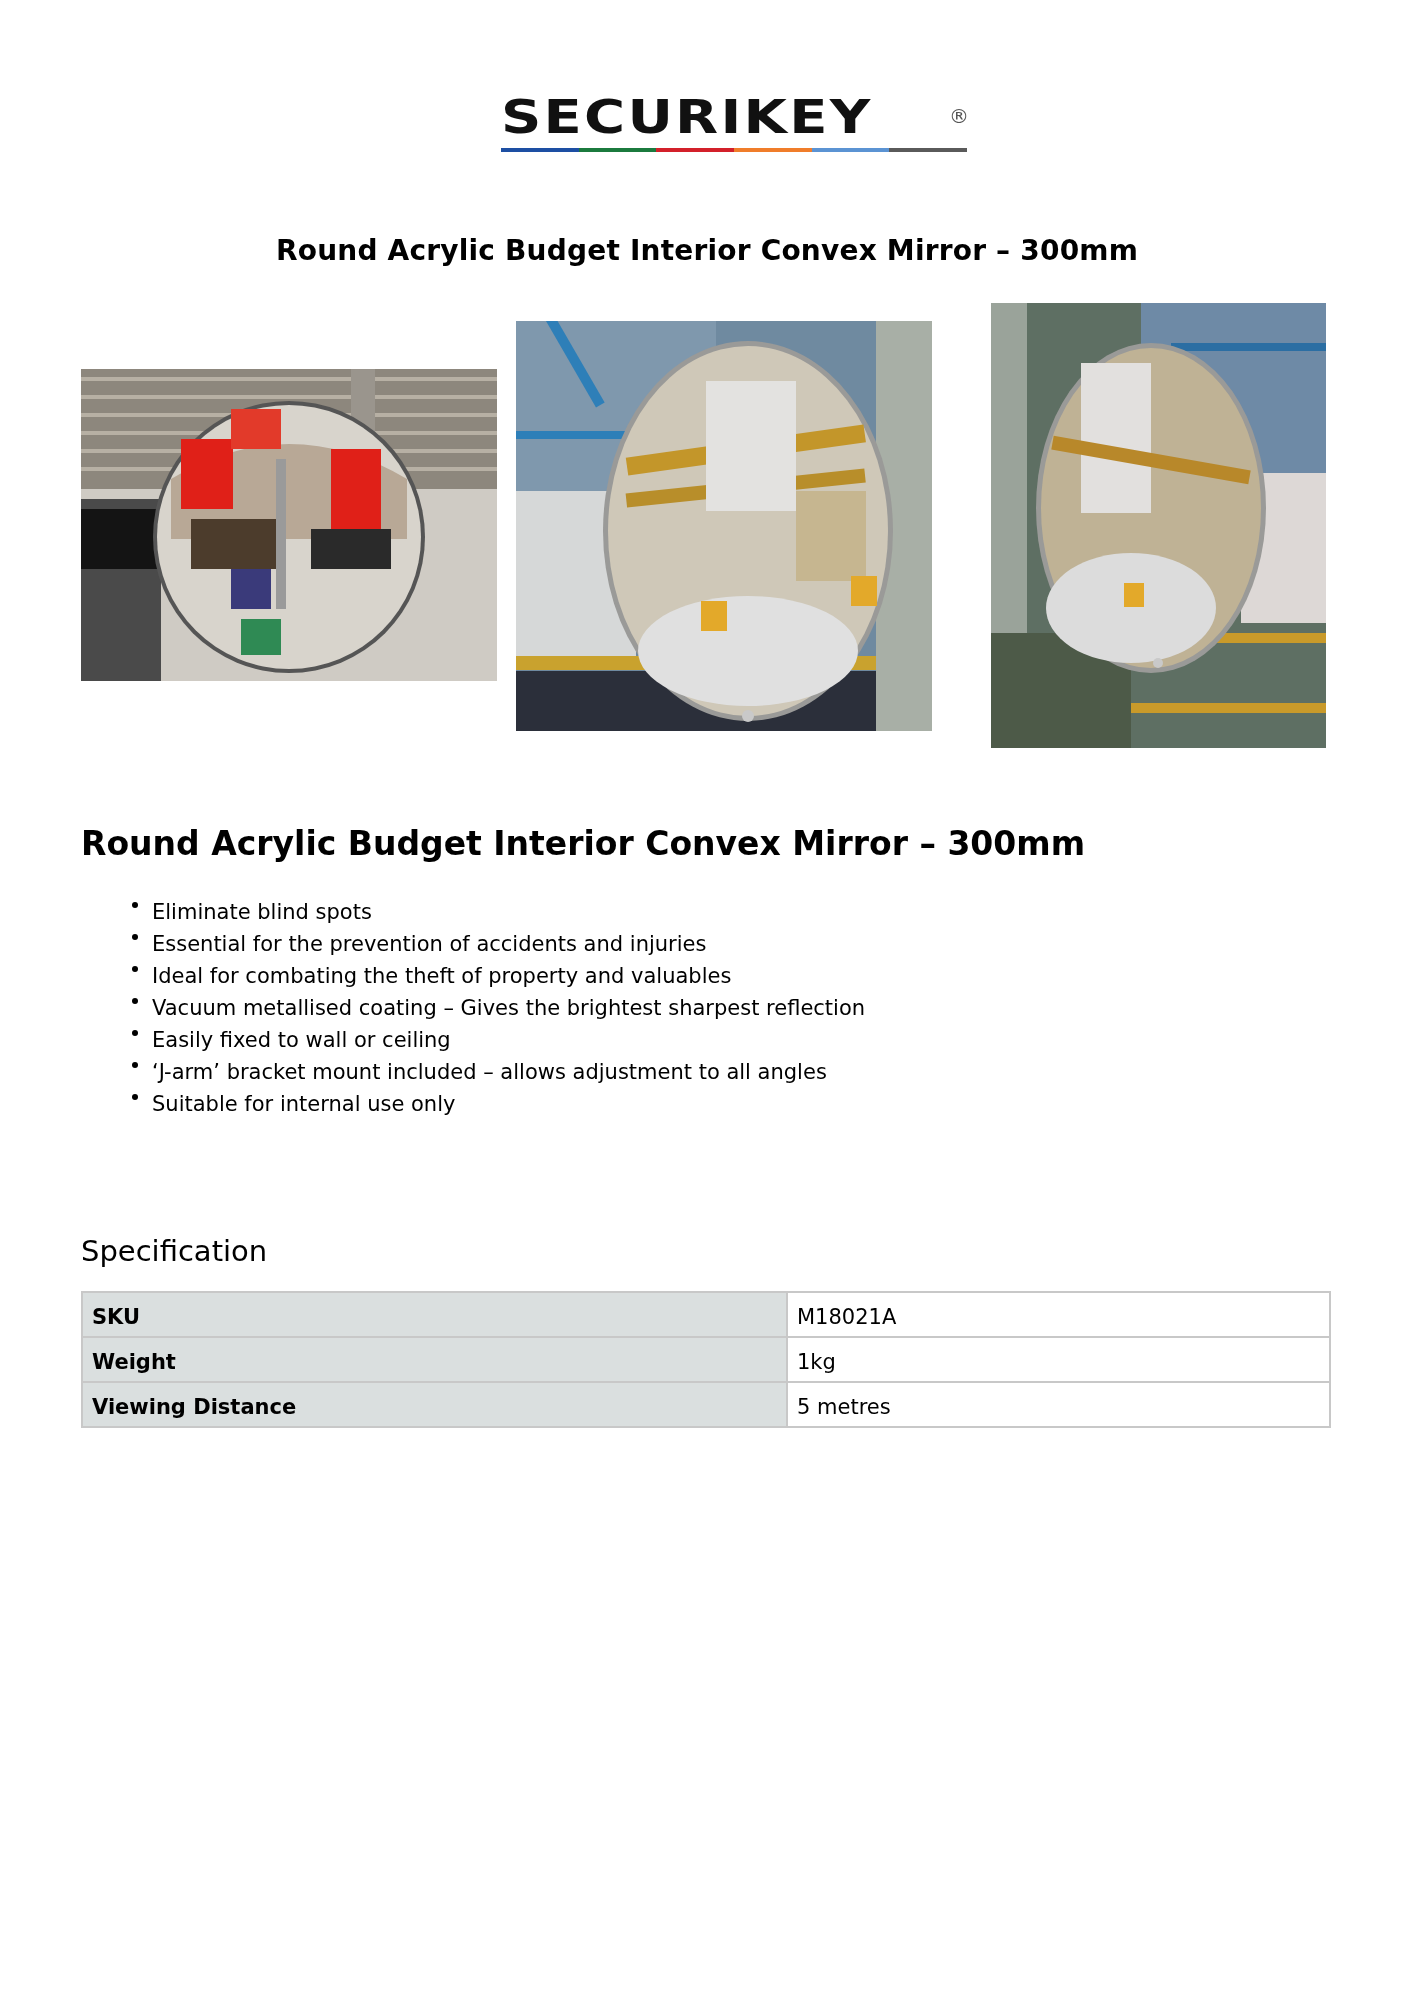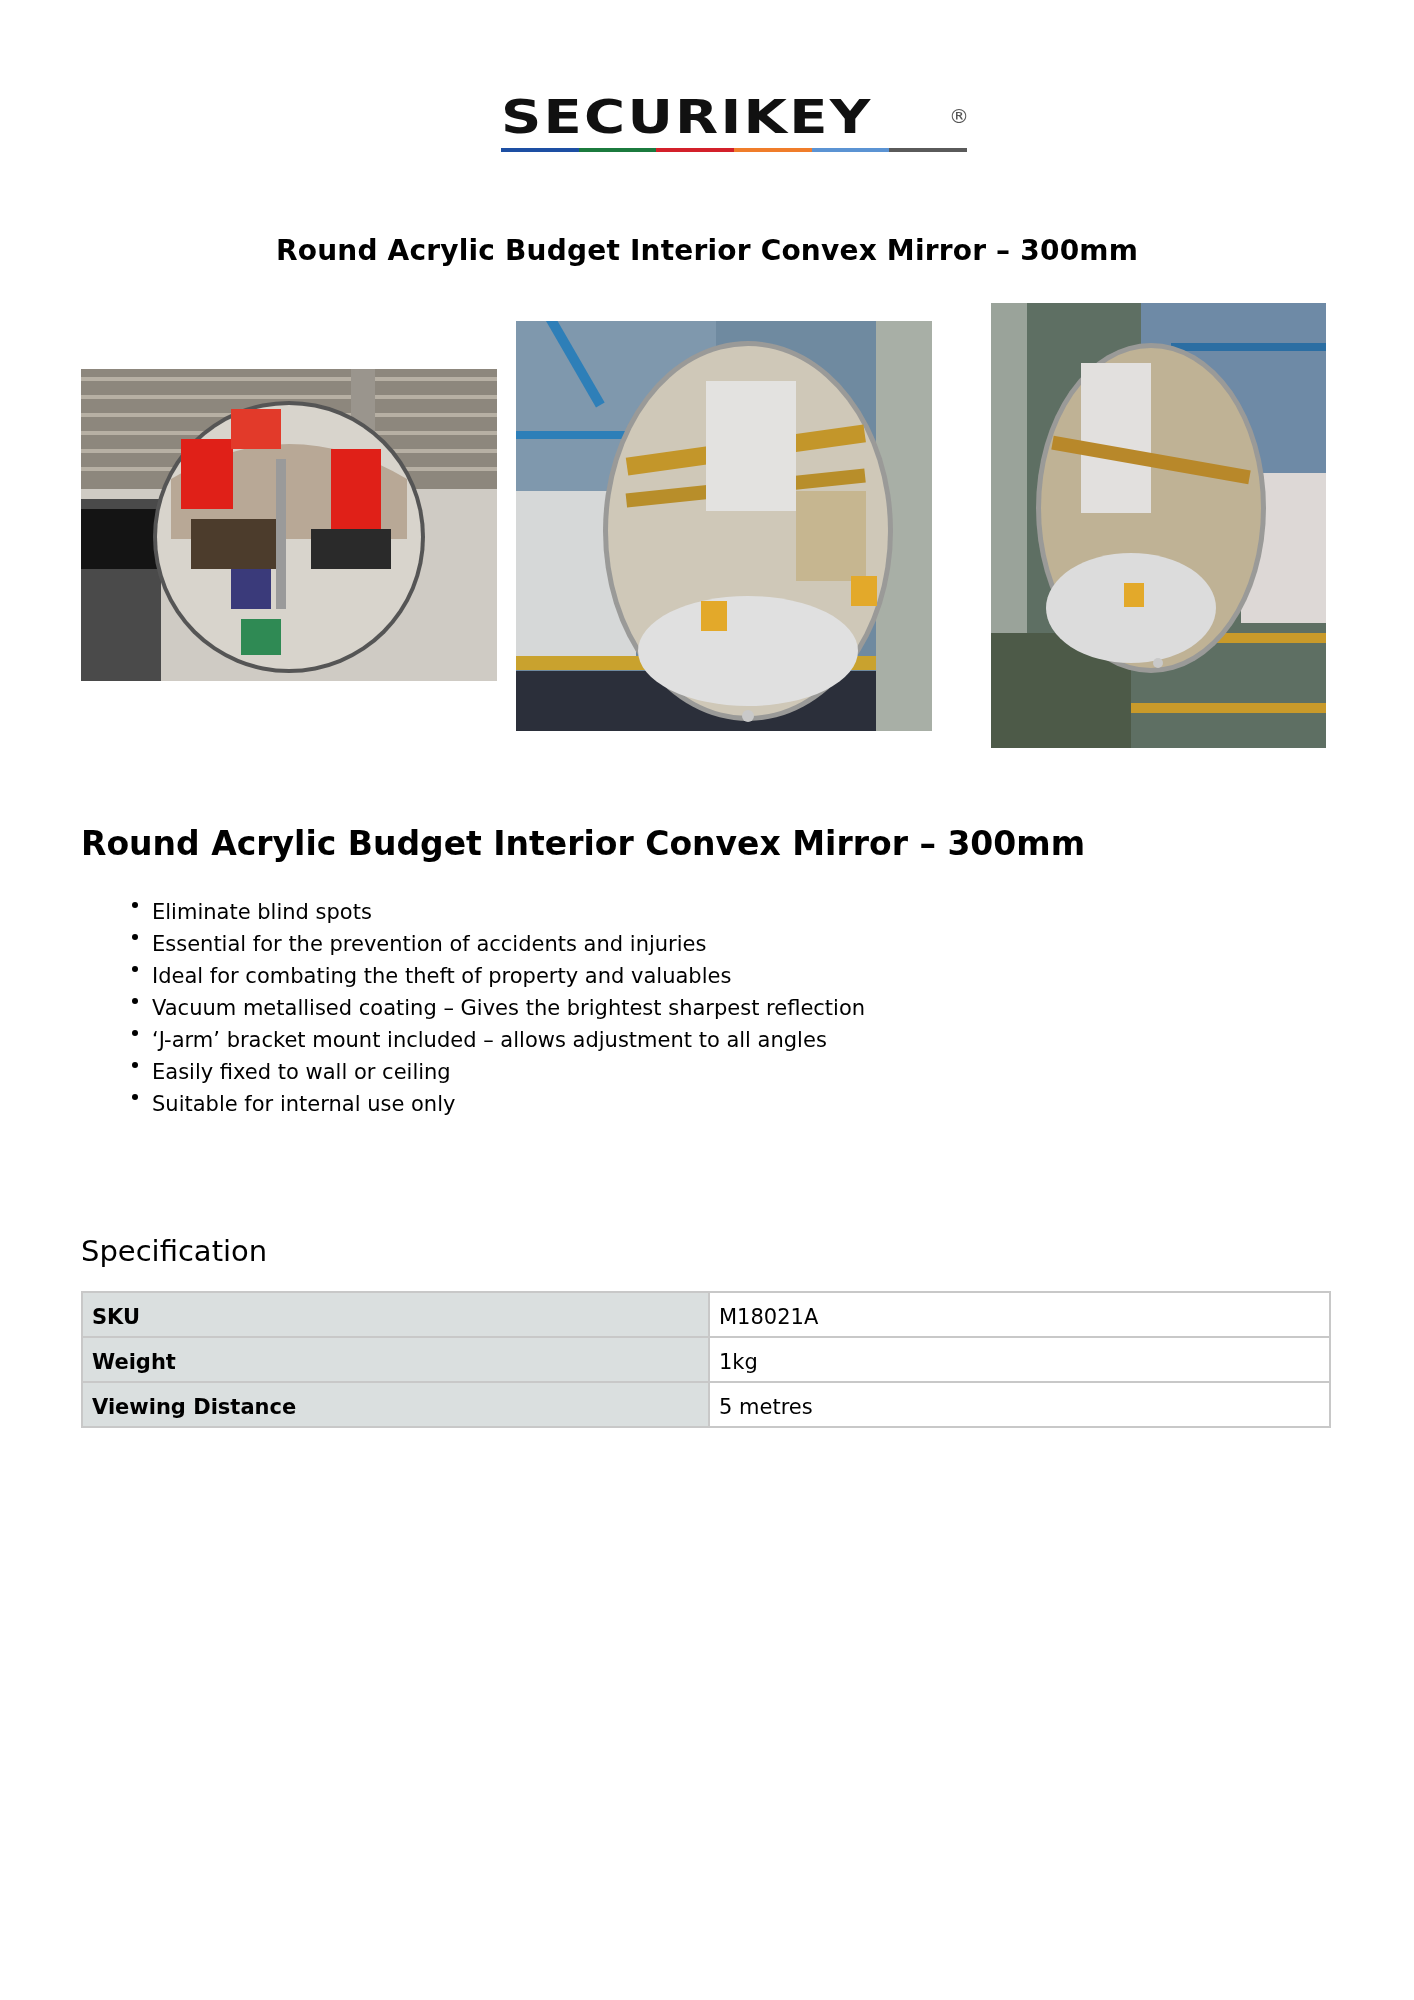--- a/index.html
+++ b/index.html
@@ -44,21 +44,21 @@
   .spec-title { position: absolute; left: 81px; top: 1234px; font-weight: normal; font-size: 29px; }
 
   .spec-table {
     position: absolute; left: 81px; top: 1291px; width: 1250px;
     border-collapse: collapse; border: 2px solid #c8c8c8;
   }
   .spec-table td {
     border: 2px solid #c8c8c8; height: 45px; font-size: 21px; padding: 12px 10px 0 9px;
     vertical-align: top;
   }
-  .spec-table td.label { background: #dadfdf; font-weight: bold; width: 627px; }
+  .spec-table td.label { background: #dadfdf; font-weight: bold; width: 705px; }
   .spec-table td.value { background: #ffffff; }
 </style>
 </head>
 <body>
 
 <div class="logo">
   <div class="logo-text">SECURIKEY</div>
   <div class="logo-reg">®</div>
   <div class="logo-bar">
     <span style="background:#1d4fa3"></span>
@@ -144,22 +144,22 @@
   </svg>
 </div>
 
 <h2 class="main-title">Round Acrylic Budget Interior Convex Mirror – 300mm</h2>
 
 <ul class="features">
   <li>Eliminate blind spots</li>
   <li>Essential for the prevention of accidents and injuries</li>
   <li>Ideal for combating the theft of property and valuables</li>
   <li>Vacuum metallised coating – Gives the brightest sharpest reflection</li>
+  <li>Easily fixed to wall or ceiling</li>
   <li>‘J-arm’ bracket mount included – allows adjustment to all angles</li>
-  <li>Easily fixed to wall or ceiling</li>
   <li>Suitable for internal use only</li>
 </ul>
 
 <h3 class="spec-title">Specification</h3>
 
 <table class="spec-table">
   <tbody>
       <tr>
     <td class="label">SKU</td>
     <td class="value">M18021A</td>

